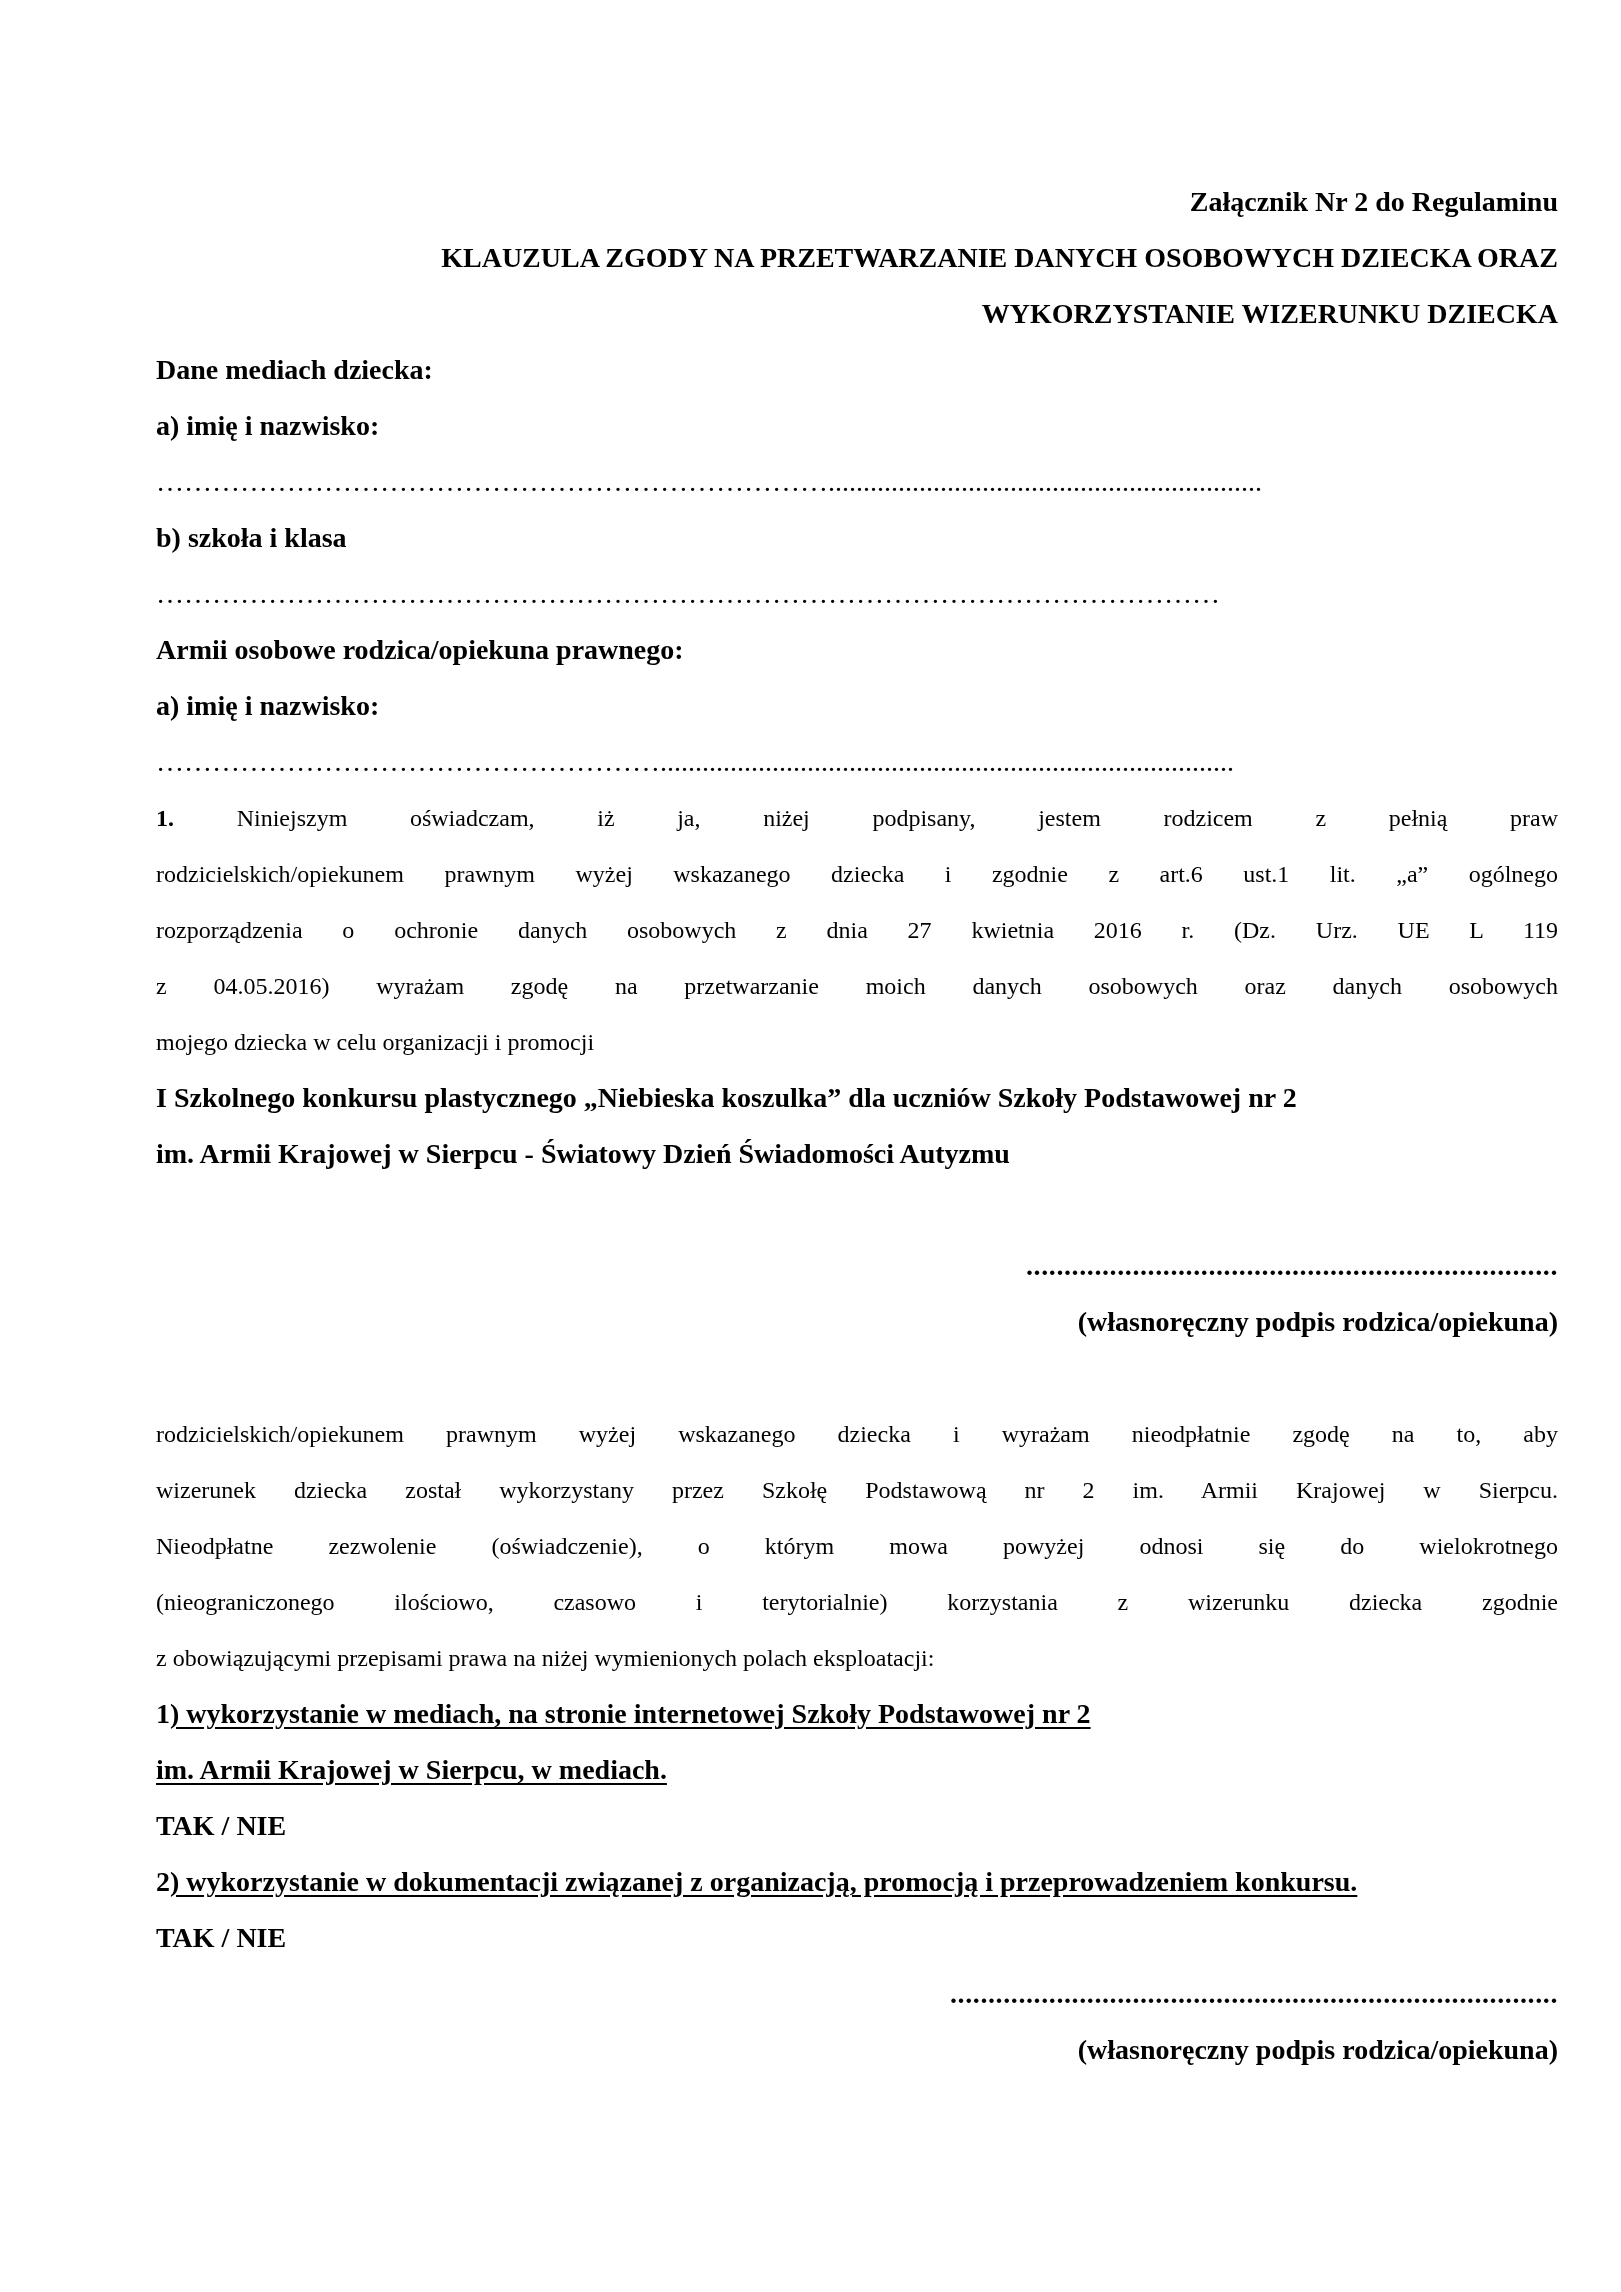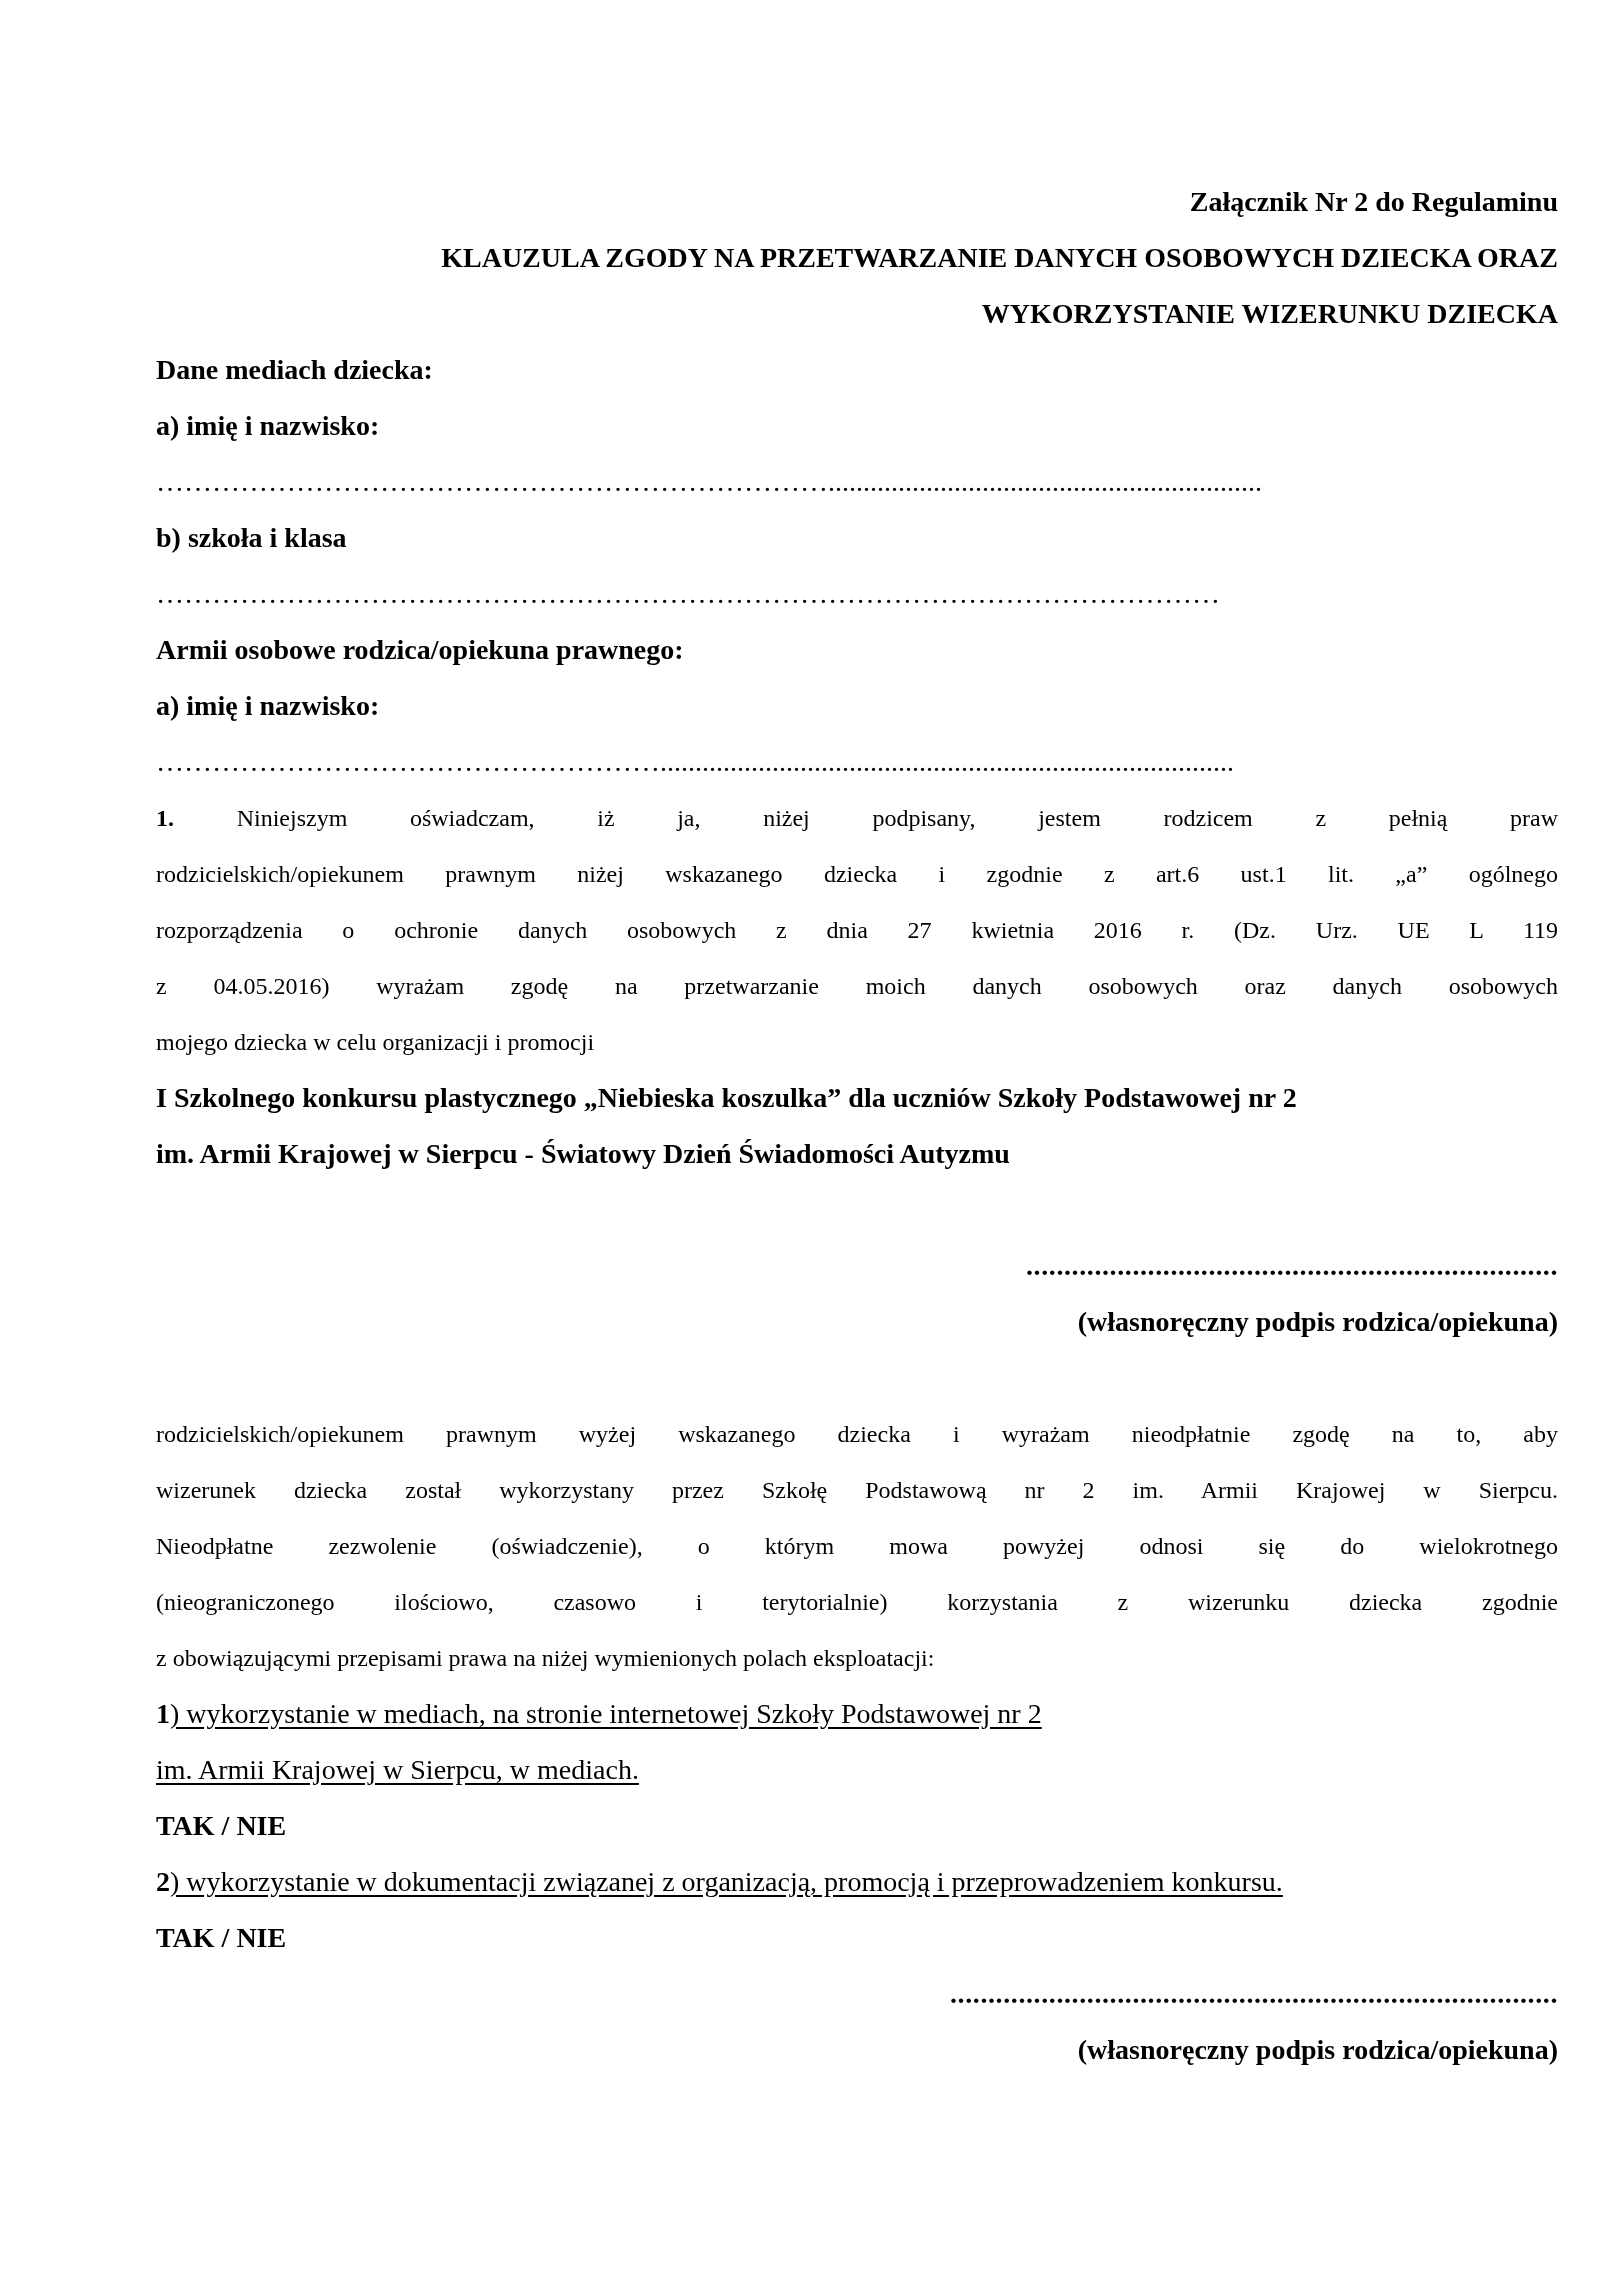--- a/index.html
+++ b/index.html
@@ -12,21 +12,21 @@
   .ln { font-size: 28px; line-height: 56px; height: 56px; white-space: nowrap; overflow: hidden; }
   .b { font-weight: bold; }
   .right { text-align: right; }
   .center { text-align: right; }
   .just {
     font-size: 24px; line-height: 56px; text-align: justify; text-align-last: left;
     margin: 0;
   }
   .just .row { display: block; text-align: justify; text-align-last: justify; height: 56px; white-space: nowrap; }
   .just .row.last { text-align-last: left; }
-  .u { text-decoration: underline; text-underline-offset: 3.9px; }
+  .u { text-decoration: underline; text-underline-offset: 3.9px; font-weight: bold; }
   .dots { letter-spacing: 0px; font-size: 28px; }
   .sigdots { font-weight: bold; letter-spacing: 0.6px; }
   .gap-lg { height: 56px; }
 </style>
 </head>
 <body>
 
 <div class="page">
 
   <div class="ln b right">Załącznik Nr 2 do Regulaminu</div>
@@ -38,21 +38,21 @@
   <div class="ln dots">………………………………………………………………..............................................................</div>
   <div class="ln b">b) szkoła i klasa</div>
   <div class="ln dots">……………………………………………………………………………………………………</div>
 
   <div class="ln b">Armii osobowe rodzica/opiekuna prawnego:</div>
   <div class="ln b">a) imię i nazwisko:</div>
   <div class="ln dots">………………………………………………..................................................................................</div>
 
   <div class="just">
     <span class="row"><b>1.</b><span> Niniejszym oświadczam, iż ja, niżej podpisany, jestem rodzicem z pełnią praw</span></span>
-    <span class="row">rodzicielskich/opiekunem prawnym niżej wskazanego dziecka i zgodnie z art.6 ust.1 lit. „a” ogólnego</span>
+    <span class="row">rodzicielskich/opiekunem prawnym wyżej wskazanego dziecka i zgodnie z art.6 ust.1 lit. „a” ogólnego</span>
     <span class="row">rozporządzenia o ochronie danych osobowych z dnia 27 kwietnia 2016 r. (Dz. Urz. UE L 119</span>
     <span class="row">z 04.05.2016) wyrażam zgodę na przetwarzanie moich danych osobowych oraz danych osobowych</span>
     <span class="row last">mojego dziecka w celu organizacji i promocji</span>
   </div>
   <div class="ln b">I Szkolnego konkursu plastycznego „Niebieska koszulka” dla uczniów Szkoły Podstawowej nr 2</div>
   <div class="ln b">im. Armii Krajowej w Sierpcu - Światowy Dzień Świadomości Autyzmu</div>
 
   <div class="gap-lg"></div>
   <div class="ln right sigdots">......................................................................</div>
   <div class="ln b right">(własnoręczny podpis rodzica/opiekuna)</div>

